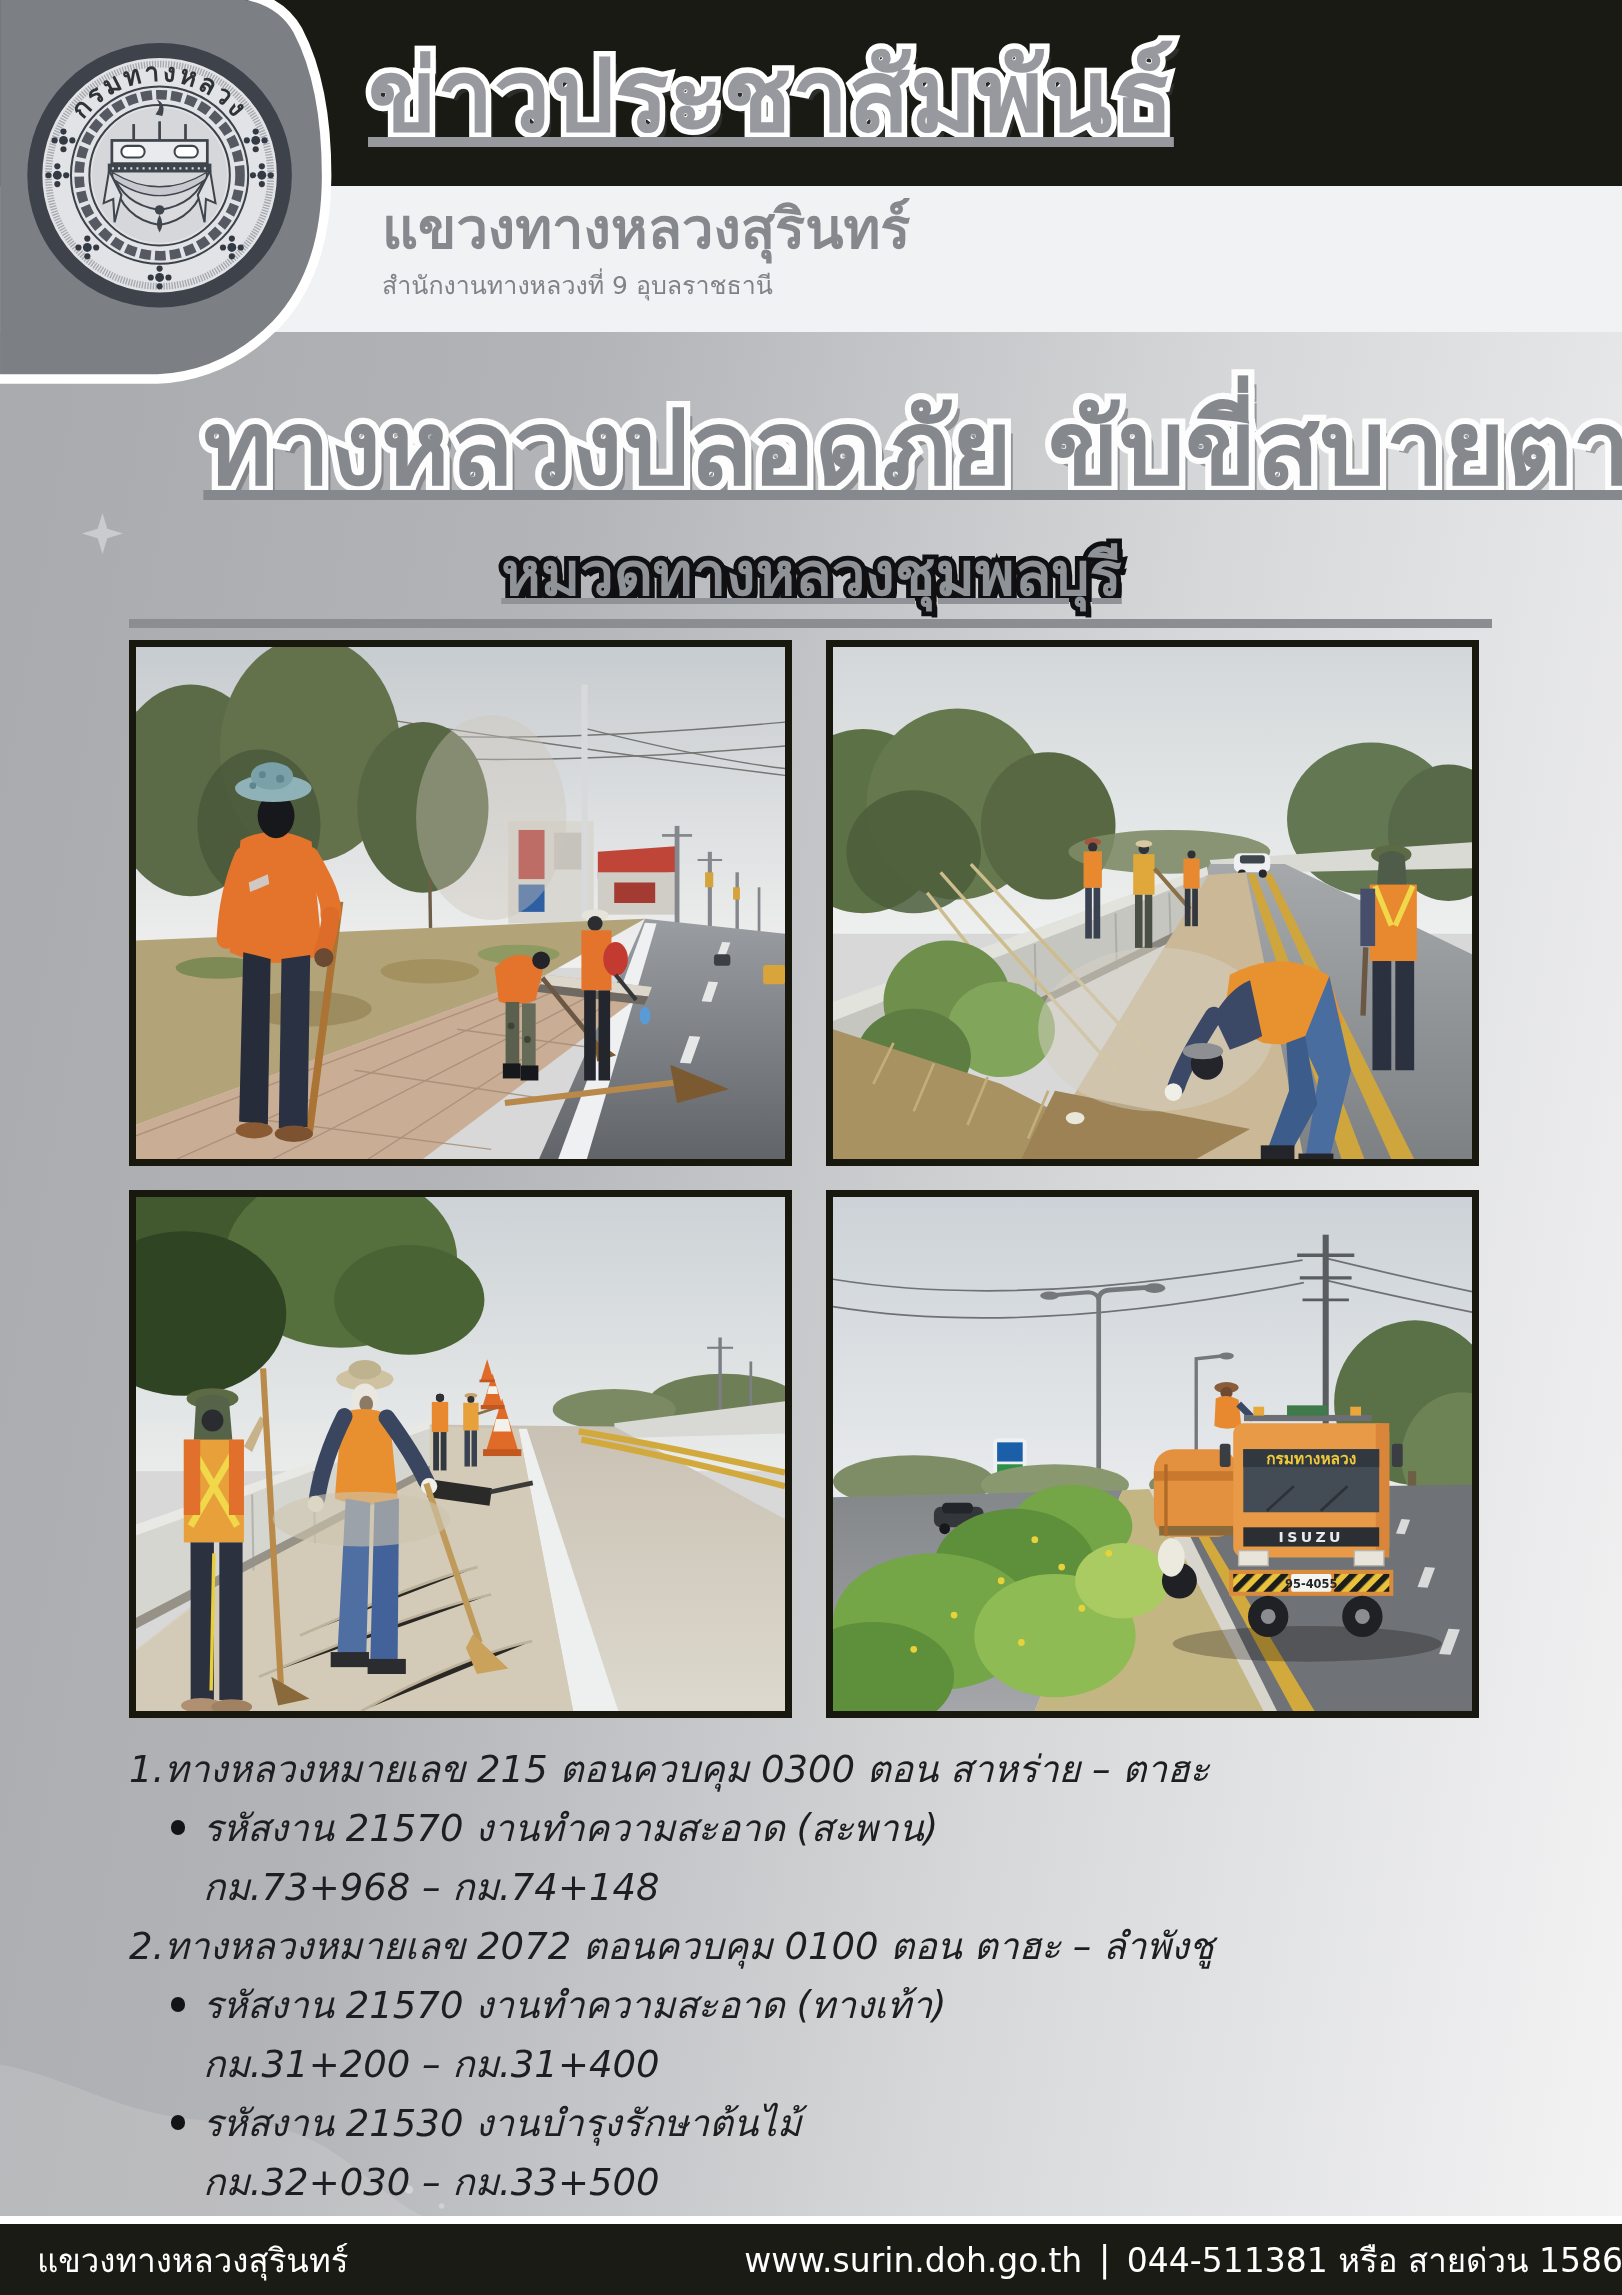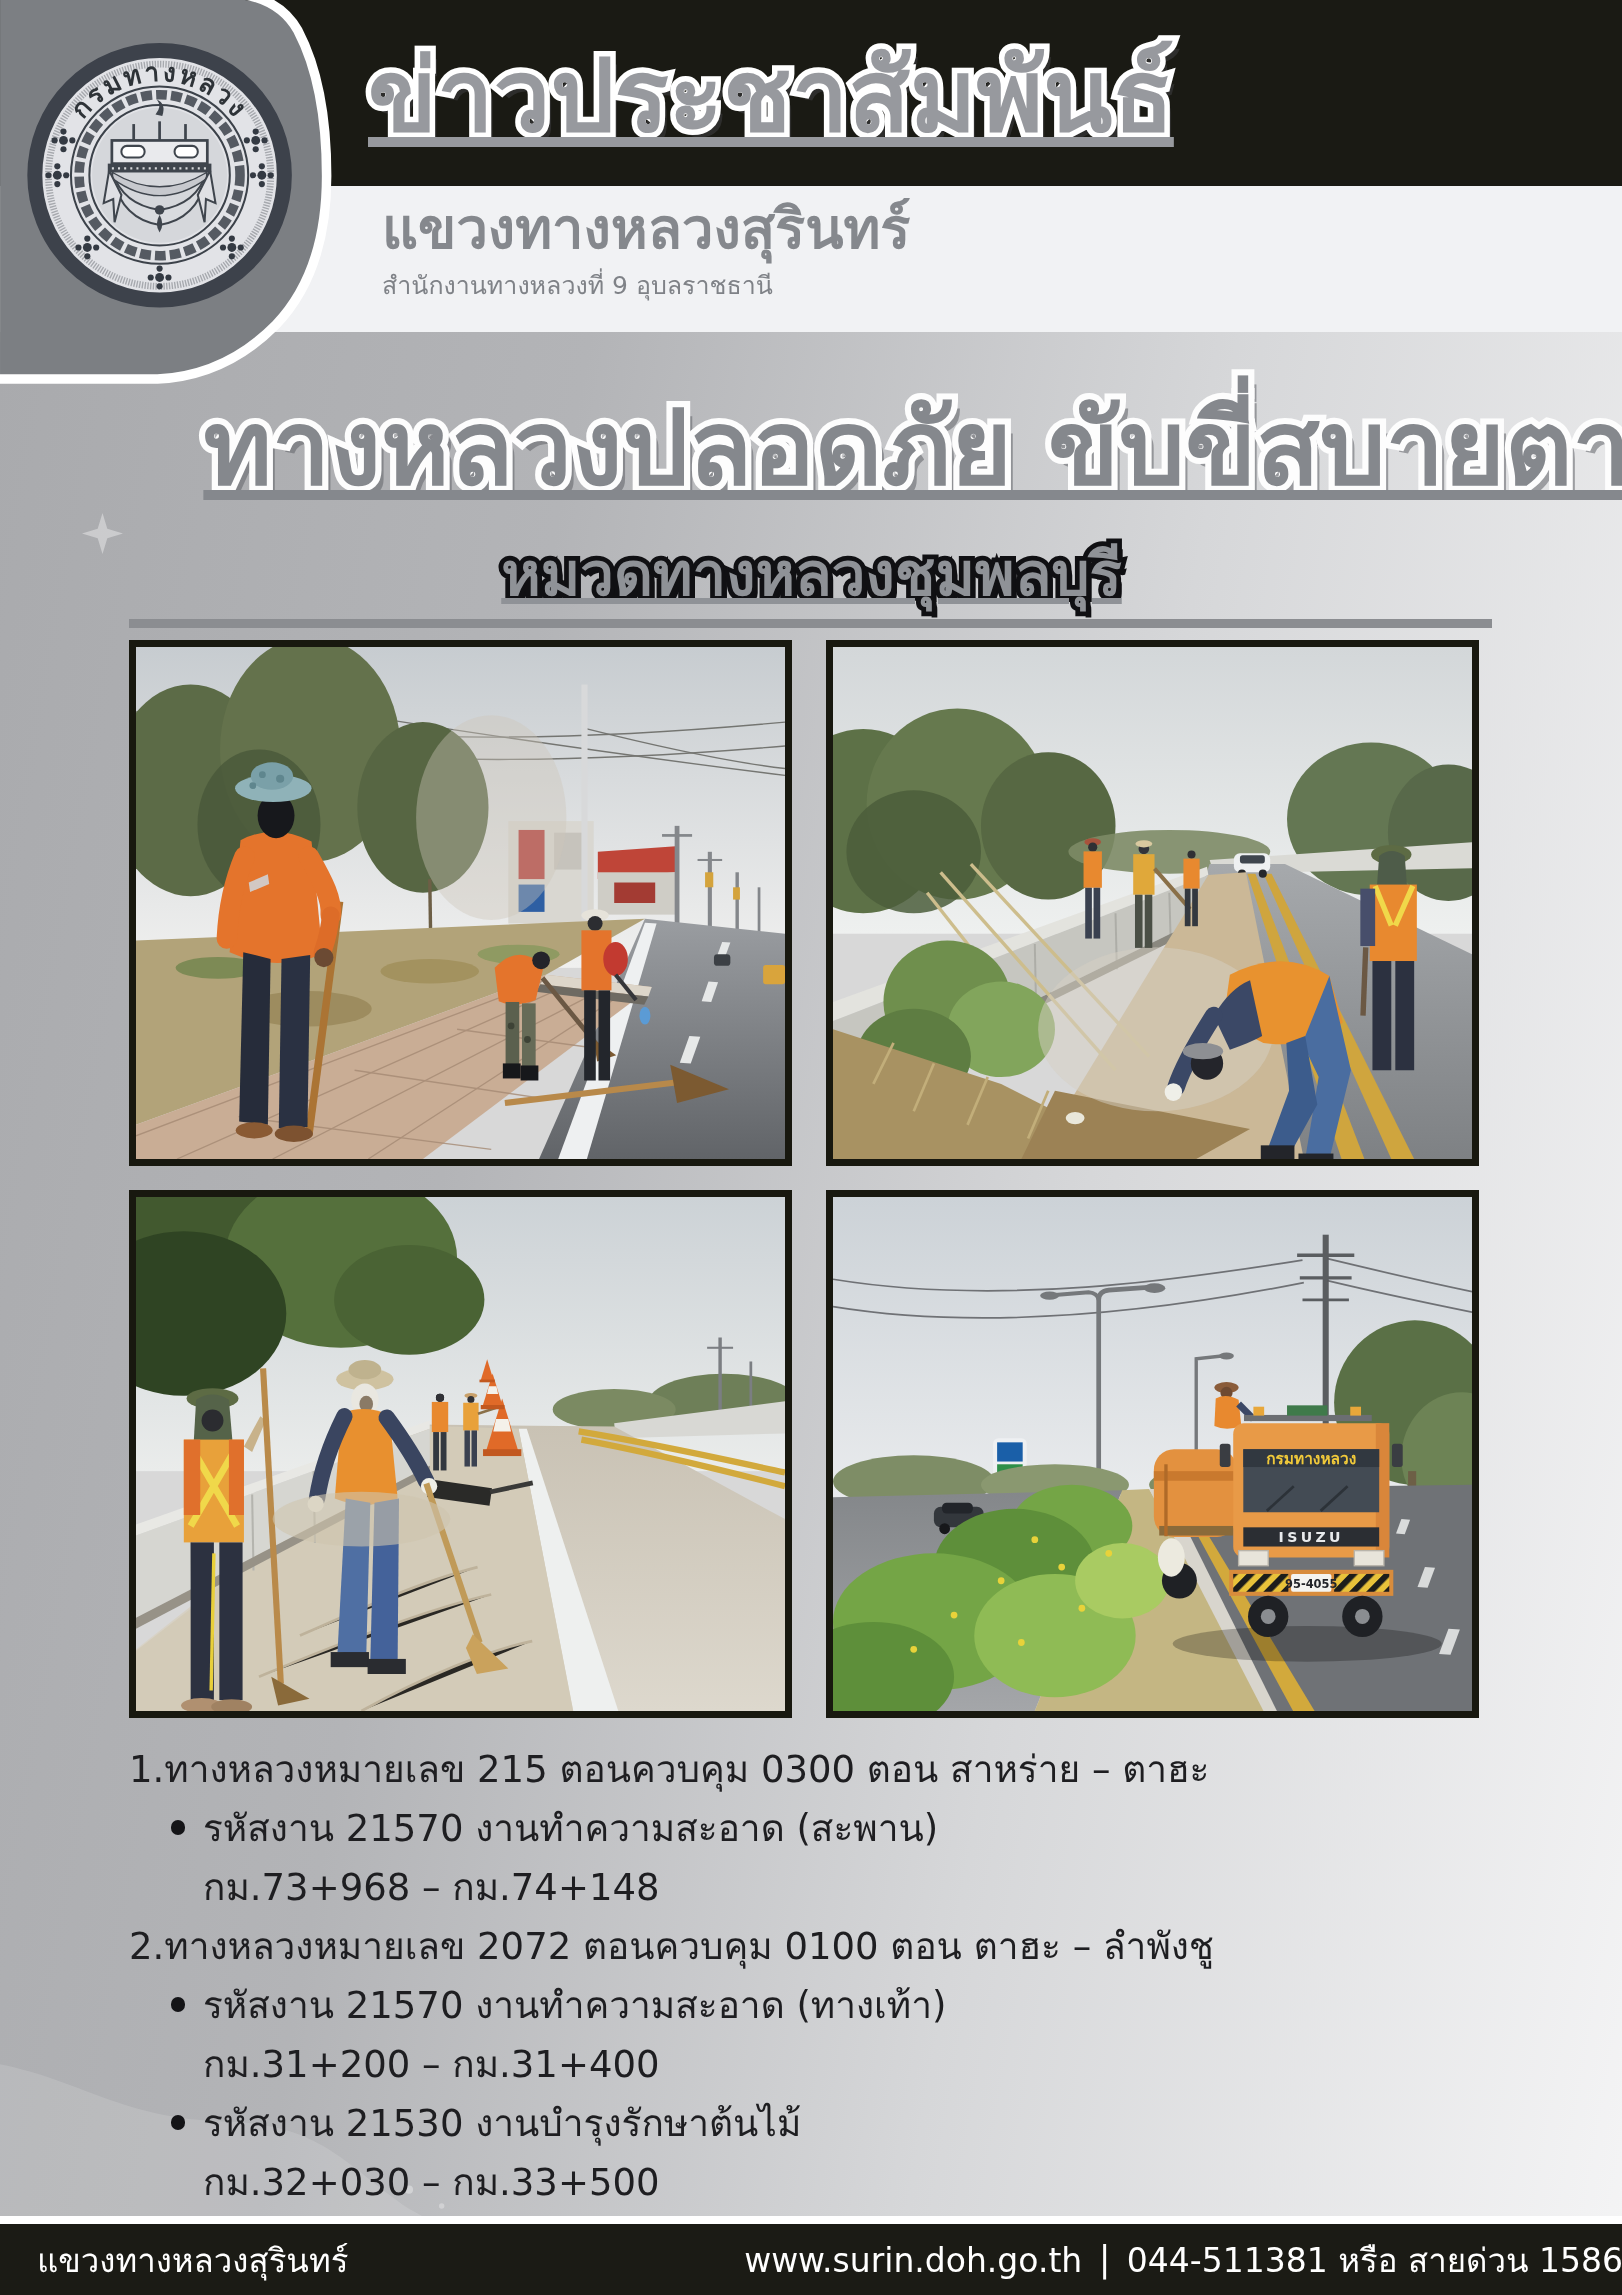--- a/index.html
+++ b/index.html
@@ -33,21 +33,21 @@
   .divider-rule{position:absolute;left:129px;top:619px;width:1363px;height:8.9px;background:#8b8d91;}
   
   .photo{position:absolute;border:7.5px solid #18180f;box-sizing:border-box;background:#d8d8d8;}
   .photo svg{display:block;width:100%;height:100%;}
   #photo1{left:129px;top:640px;width:663px;height:526px;}
   #photo2{left:826px;top:640px;width:653px;height:526px;}
   #photo3{left:129px;top:1190px;width:663px;height:528px;}
   #photo4{left:826px;top:1190px;width:653px;height:528px;}
   
   .work-list{position:absolute;left:129px;top:1739px;width:1397px;z-index:3;
-    font-size:37px;color:#1e1e21;}
+    font-size:37px;color:#1e1e21;font-style:italic;}
   .wi-heading{height:59px;display:flex;align-items:center;}
   .bullet-row{height:59px;display:flex;align-items:center;padding-left:42px;}
   .bullet-dot{width:14.3px;height:14.3px;border-radius:50%;background:#141417;margin-right:17.7px;flex:0 0 auto;}
   .km-row{height:59px;display:flex;align-items:center;padding-left:74px;}
   
   .footer-stripe{position:absolute;left:0;top:2216px;width:100%;height:8.2px;background:#ffffff;z-index:6;}
   .footer-bar{position:absolute;left:0;top:2224px;width:100%;height:72px;background:#1b1b15;z-index:6;
     display:flex;align-items:center;justify-content:space-between;color:#ffffff;font-size:33px;}
   .footer-left{margin-left:37px;}
   .footer-right{display:flex;align-items:center;gap:16.4px;}

